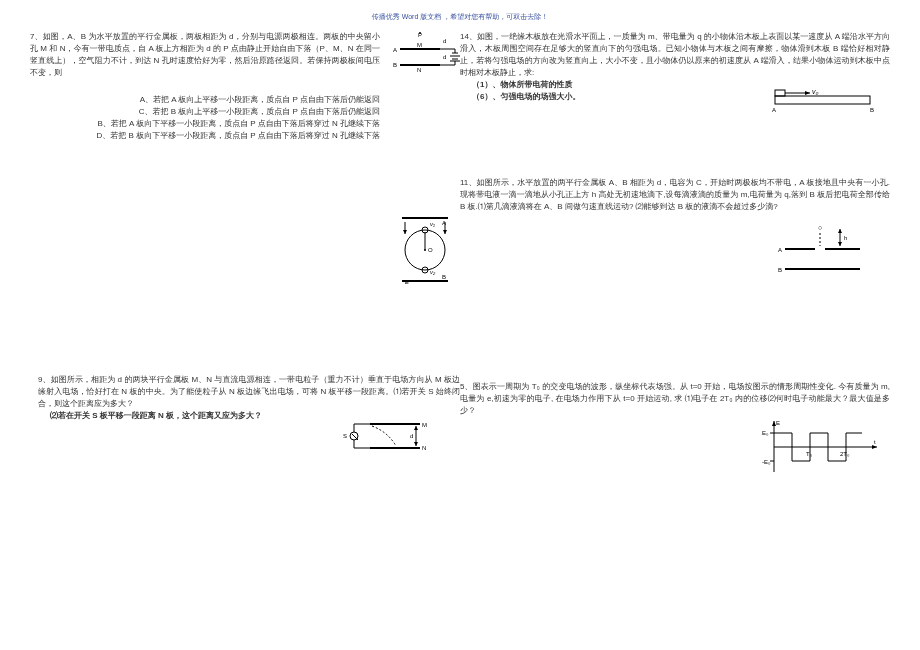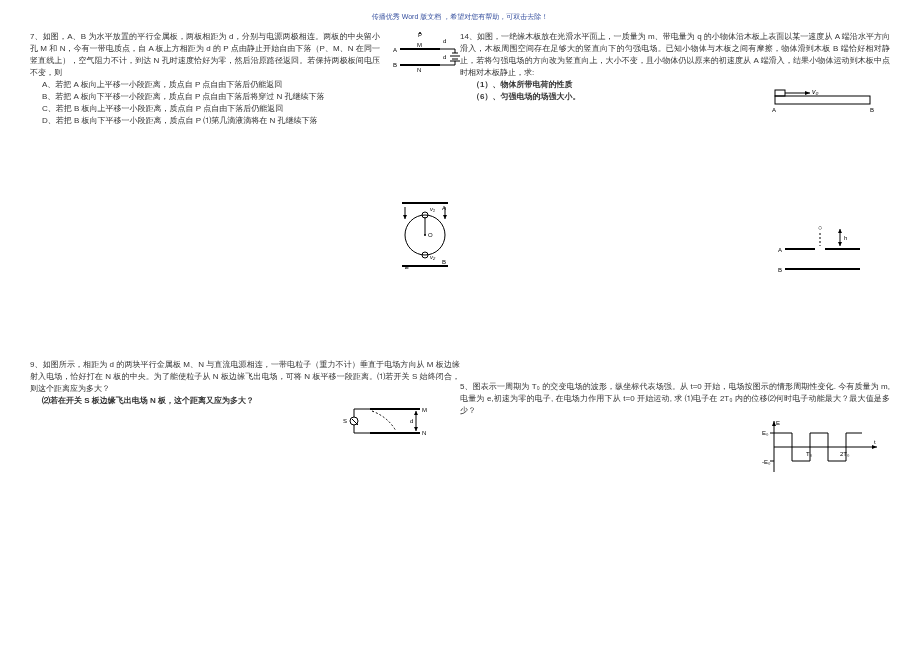--- a/index.html
+++ b/index.html
@@ -30,22 +30,23 @@
   }
   .problem {
     margin-bottom: 18px;
     position: relative;
   }
   .ptext {
     display: block;
     text-align: justify;
   }
   .choices {
-    margin-top: 0;
+    margin-top: 15px;
     margin-left: 12px;
+    text-align: right;
   }
   .choice { display:block; }
   .fig { position:absolute; }
   svg { display:block; }
   .gap-med{height:20px;}
   .gap-big{height:38px;}
   .indent { padding-left: 12px; font-weight: bold; }
 </style>
 </head>
 <body>
@@ -55,23 +56,23 @@
 <div class="columns">
 
   <div class="col">
 
     <div class="problem" style="padding-right:80px; min-height:90px;">
       <span class="ptext">
         <span>7、</span><span>如图，A、B 为水平放置的平行金属板，两板相距为 d，分别与电源两极相连。两板的中央留小孔 M 和 N，今有一带电质点，自 A 板上方相距为 d 的 P 点由静止开始自由下落（P、M、N 在同一竖直线上），空气阻力不计，到达 N 孔时速度恰好为零，然后沿原路径返回。若保持两极板间电压不变，则</span>
       </span>
       <div class="choices">
         <span class="choice">A、若把 A 板向上平移一小段距离，质点自 P 点自由下落后仍能返回</span>
+        <span class="choice">C、若把 B 板向上平移一小段距离，质点自 P 点自由下落后仍能返回</span>
         <span class="choice">B、若把 A 板向下平移一小段距离，质点自 P 点自由下落后将穿过 N 孔继续下落</span>
-        <span class="choice">C、若把 B 板向上平移一小段距离，质点自 P 点自由下落后仍能返回</span>
-        <span class="choice">D、若把 B 板向下平移一小段距离，质点自 P ⑴第几滴液滴将在 N 孔继续下落</span>
+        <span class="choice">D、若把 B 板向下平移一小段距离，质点自 P 点自由下落后将穿过 N 孔继续下落</span>
       </div>
       <div class="fig" style="top:0;right:-10px;">
         <svg width="80" height="50">
           <line x1="10" y1="18" x2="50" y2="18" stroke="#000" stroke-width="2"></line>
           <line x1="10" y1="34" x2="50" y2="34" stroke="#000" stroke-width="2"></line>
           <circle cx="30" cy="2" r="1" fill="#000"></circle>
           <line x1="50" y1="18" x2="65" y2="18" stroke="#000"></line>
           <line x1="50" y1="34" x2="65" y2="34" stroke="#000"></line>
           <line x1="65" y1="18" x2="65" y2="22" stroke="#000"></line>
           <line x1="65" y1="30" x2="65" y2="34" stroke="#000"></line>
@@ -112,25 +113,25 @@
           <text x="15" y="68" font-size="6" font-style="italic">E</text>
           <text x="40" y="10" font-size="6" font-style="italic">v₁</text>
           <text x="40" y="58" font-size="6" font-style="italic">v₂</text>
         </svg>
       </div>
     </div>
 
     <div class="gap-big"></div>
     <div class="gap-big"></div>
 
-    <div class="problem" style="min-height:90px;">
+    <div class="problem" style="min-height:90px;margin-left:8px;">
       <span class="ptext">
         <span>9、</span><span>如图所示，相距为 d 的两块平行金属板 M、N 与直流电源相连，一带电粒子（重力不计）垂直于电场方向从 M 板边缘射入电场，恰好打在 N 板的中央。为了能使粒子从 N 板边缘飞出电场，可将 N 板平移一段距离。⑴若开关 S 始终闭合，则这个距离应为多大？</span>
       </span>
-      <span class="ptext indent">⑵若在开关 S 板边缘飞出电场 N 板，这个距离又应为多大？</span>
+      <span class="ptext indent">⑵若在开关 S 板平移一段距离 N 板，这个距离又应为多大？</span>
       <div class="fig" style="top:44px; right:30px;">
         <svg width="92" height="40">
           <line x1="32" y1="6" x2="82" y2="6" stroke="#000" stroke-width="2"></line>
           <line x1="32" y1="30" x2="82" y2="30" stroke="#000" stroke-width="2"></line>
           <path d="M34 8 Q50 14 58 28" stroke="#000" fill="none" stroke-dasharray="2 2"></path>
           <line x1="32" y1="6" x2="16" y2="6" stroke="#000"></line>
           <line x1="32" y1="30" x2="16" y2="30" stroke="#000"></line>
           <line x1="16" y1="6" x2="16" y2="14" stroke="#000"></line>
           <line x1="16" y1="22" x2="16" y2="30" stroke="#000"></line>
           <circle cx="16" cy="18" r="4" stroke="#000" fill="none"></circle>
@@ -165,20 +166,23 @@
           <text x="42" y="8" font-size="7" font-style="italic">v₀</text>
           <text x="2" y="26" font-size="6">A</text>
           <text x="100" y="26" font-size="6">B</text>
         </svg>
       </div>
     </div>
 
     <div class="gap-big"></div>
 
     <div class="problem" style="min-height:110px;">
+      <span class="ptext">
+        <span>11、</span><span>如图所示，水平放置的两平行金属板 A、B 相距为 d，电容为 C，开始时两极板均不带电，A 板接地且中央有一小孔. 现将带电液一滴一滴地从小孔正上方 h 高处无初速地滴下,设每滴液滴的质量为 m,电荷量为 q,落到 B 板后把电荷全部传给 B 板.⑴第几滴液滴将在 A、B 间做匀速直线运动? ⑵能够到达 B 板的液滴不会超过多少滴?</span>
+      </span>
       <div class="fig" style="top:42px; right:10px;">
         <svg width="110" height="60">
           <line x1="15" y1="30" x2="45" y2="30" stroke="#000" stroke-width="2"></line>
           <line x1="55" y1="30" x2="90" y2="30" stroke="#000" stroke-width="2"></line>
           <line x1="15" y1="50" x2="90" y2="50" stroke="#000" stroke-width="2"></line>
           <text x="48" y="11" font-size="7">○</text>
           <line x1="50" y1="14" x2="50" y2="27" stroke="#000" stroke-dasharray="2 2"></line>
           <line x1="70" y1="10" x2="70" y2="27" stroke="#000"></line>
           <polygon points="70,10 68,14 72,14" fill="#000"></polygon>
           <polygon points="70,27 68,23 72,23" fill="#000"></polygon>

